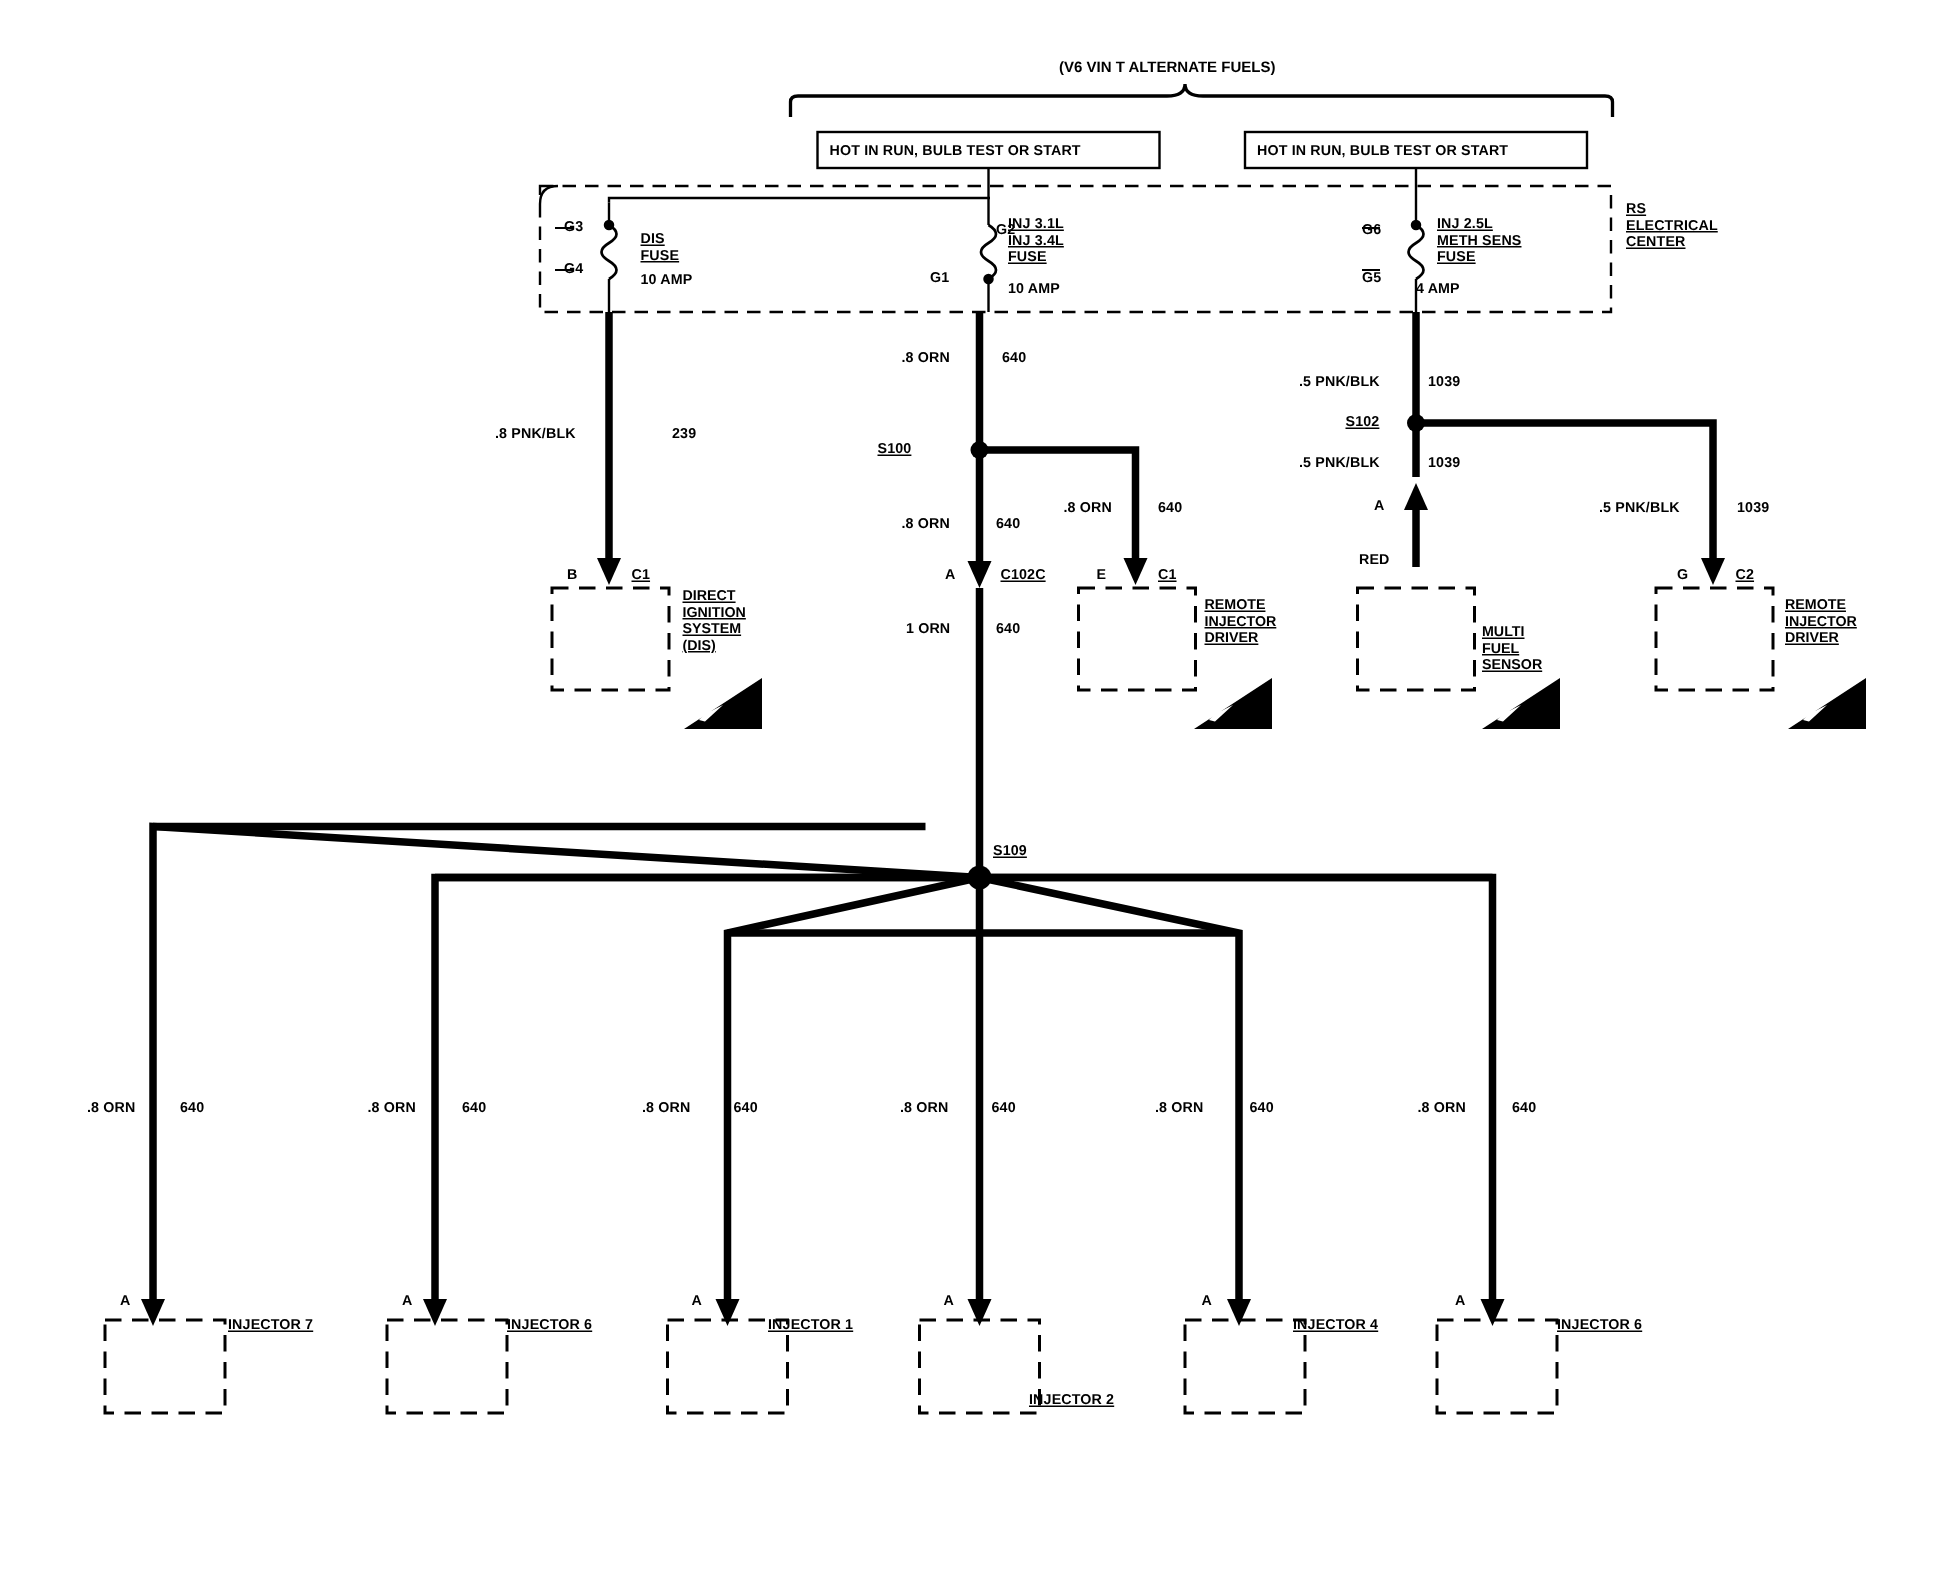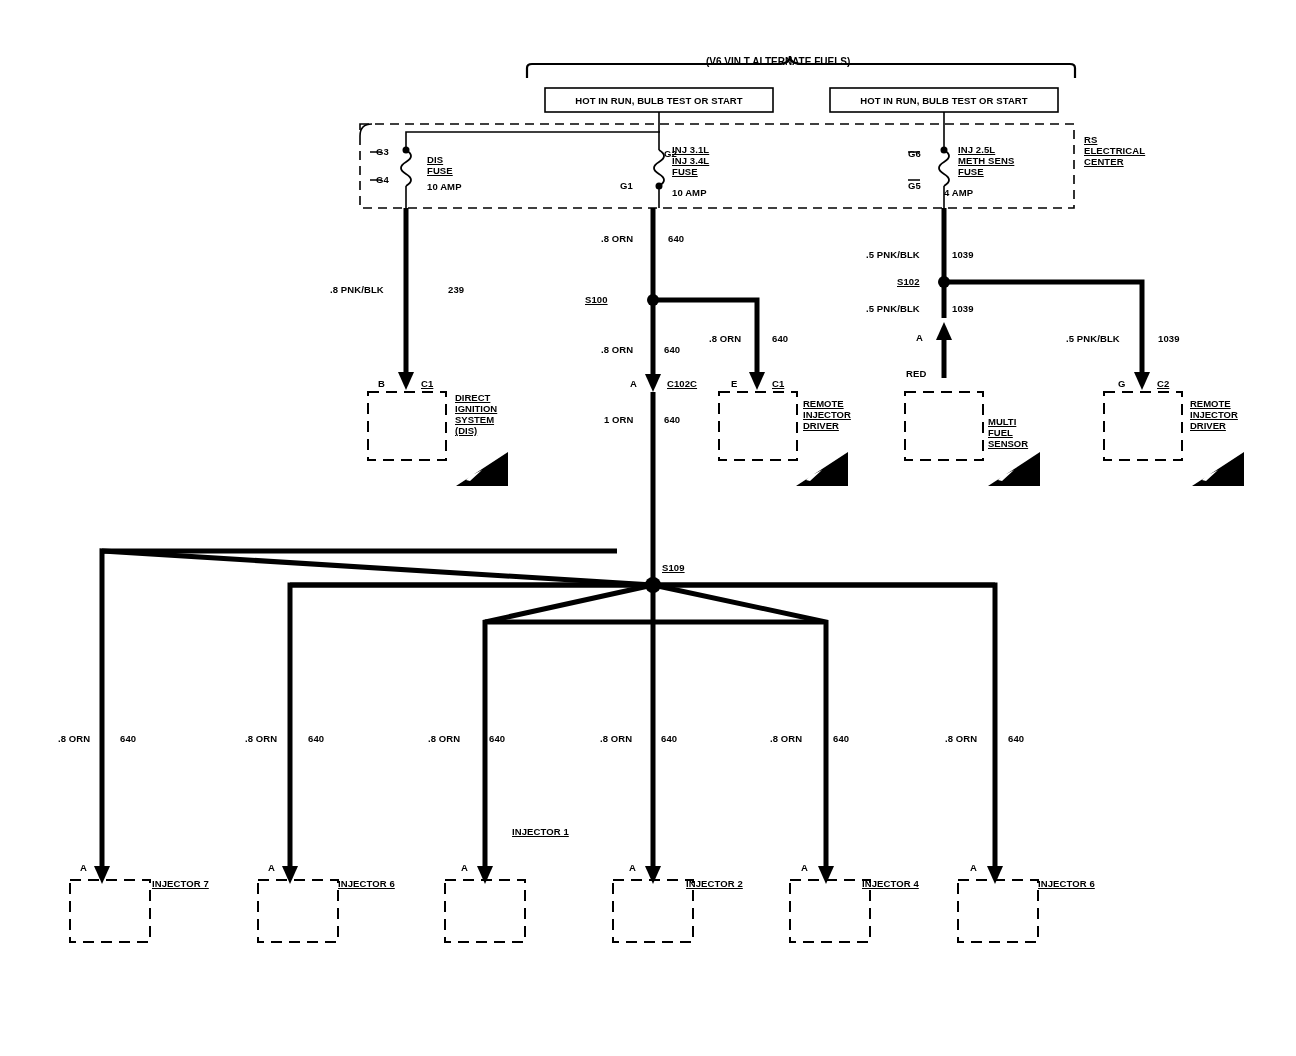--- a/index.html
+++ b/index.html
@@ -1,21 +1,21 @@
 <!DOCTYPE html>
 <html><head>
 <meta charset="utf-8">
 <style>
   html,body{margin:0;padding:0;background:#ffffff;}
   body{font-family:"Liberation Sans", sans-serif;}
   #wiring-diagram{position:relative;width:1296px;height:1056px;background:#fff;overflow:hidden;}
   #wiring-diagram svg{position:absolute;left:0;top:0;width:1296px;height:1056px;}
   .lbl{position:absolute;font-size:9.5px;font-weight:bold;color:#000;line-height:11px;white-space:pre;letter-spacing:.1px;}
   .lbl.u{text-decoration:underline;}
-  .lbl.c{text-align:center;}
+  .lbl.c{text-align:left;}
   .box-label{position:absolute;font-size:9.5px;font-weight:bold;line-height:11px;white-space:pre;text-decoration:underline;}
   .title{position:absolute;font-size:10px;font-weight:bold;}
 </style>
 </head>
 <body>
 
 <div id="wiring-diagram">
 
   <svg viewBox="0 0 1296 1056" xmlns="http://www.w3.org/2000/svg">
     <g stroke="#000" fill="none">
@@ -119,21 +119,21 @@
       </g>
       <g fill="#fff" stroke="none">
         <path d="M466 480 L478 466 L474 474 L482 470 L470 481 Z"></path>
         <path d="M806 480 L818 466 L814 474 L822 470 L810 481 Z"></path>
         <path d="M998 480 L1010 466 L1006 474 L1014 470 L1002 481 Z"></path>
         <path d="M1202 480 L1214 466 L1210 474 L1218 470 L1206 481 Z"></path>
       </g>
     </g>
   </svg>
 
-  <div class="title" style="left:706px; top:40px;margin-top:16px;">(V6 VIN T ALTERNATE FUELS)</div>
+  <div class="title" style="left:706px; top:40px;">(V6 VIN T ALTERNATE FUELS)</div>
 
   <div class="lbl c" style="left:553px; top:95px; width:212px;">HOT IN RUN, BULB TEST OR START</div>
   <div class="lbl c" style="left:838px; top:95px; width:212px;">HOT IN RUN, BULB TEST OR START</div>
 
   <div class="lbl u" style="left:1084px; top:134px;">RS
 ELECTRICAL
 CENTER</div>
 
   <div class="lbl" style="left:376px; top:146px;">G3</div>
   <div class="lbl" style="left:376px; top:174px;">G4</div>
@@ -219,26 +219,26 @@
   <div class="lbl u" style="left:152px; top:878px;">INJECTOR 7</div>
 
   <div class="lbl" style="left:245px; top:733px;">.8 ORN</div>
   <div class="lbl" style="left:308px; top:733px;">640</div>
   <div class="lbl" style="left:268px; top:862px;">A</div>
   <div class="lbl u" style="left:338px; top:878px;">INJECTOR 6</div>
 
   <div class="lbl" style="left:428px; top:733px;">.8 ORN</div>
   <div class="lbl" style="left:489px; top:733px;">640</div>
   <div class="lbl" style="left:461px; top:862px;">A</div>
-  <div class="lbl u" style="left:512px; top:826px;text-align:right;">INJECTOR 1</div>
+  <div class="lbl u" style="left:512px; top:878px;text-align:right;">INJECTOR 1</div>
 
   <div class="lbl" style="left:600px; top:733px;">.8 ORN</div>
   <div class="lbl" style="left:661px; top:733px;">640</div>
   <div class="lbl" style="left:629px; top:862px;">A</div>
-  <div class="lbl u" style="left:686px; top:878px;">INJECTOR 2</div>
+  <div class="lbl u" style="left:686px; top:928px;">INJECTOR 2</div>
 
   <div class="lbl" style="left:770px; top:733px;">.8 ORN</div>
   <div class="lbl" style="left:833px; top:733px;">640</div>
   <div class="lbl" style="left:801px; top:862px;">A</div>
   <div class="lbl u" style="left:862px; top:878px;">INJECTOR 4</div>
 
   <div class="lbl" style="left:945px; top:733px;">.8 ORN</div>
   <div class="lbl" style="left:1008px; top:733px;">640</div>
   <div class="lbl" style="left:970px; top:862px;">A</div>
   <div class="lbl u" style="left:1038px; top:878px;">INJECTOR 6</div>

